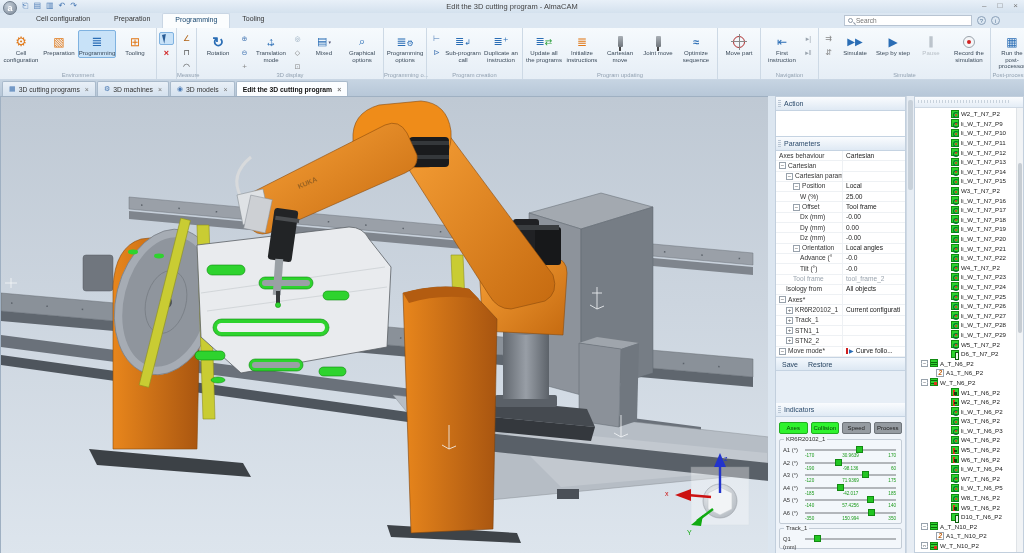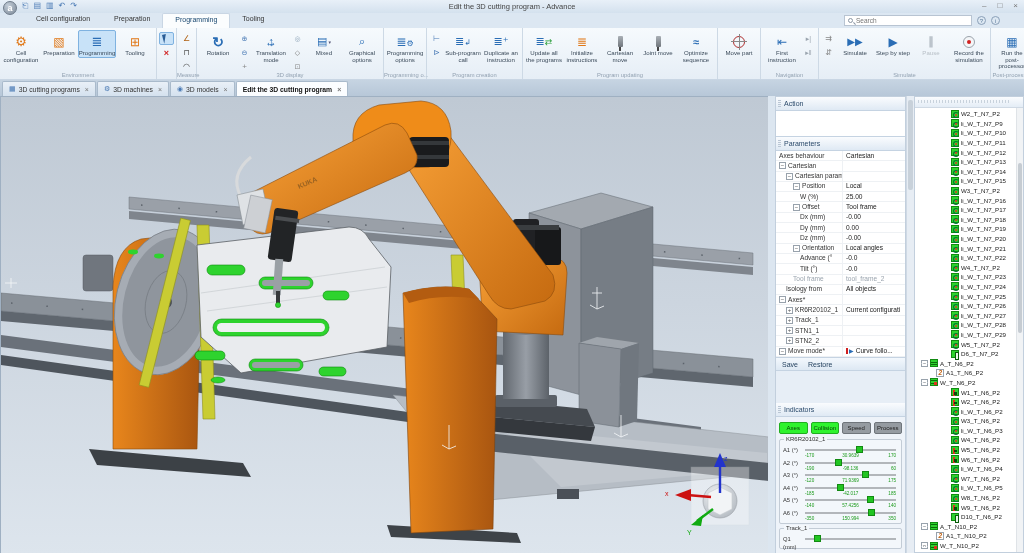--- a/index.html
+++ b/index.html
@@ -125,21 +125,21 @@
 
   <div class="titlebar">
     <div class="appbtn">a</div>
     <div class="qat">
       <span>⎗</span>
       <span>▤</span>
       <span>▥</span>
       <span>↶</span>
       <span>↷</span>
     </div>
-    <div class="title-text">Edit the 3D cutting program - Advance</div>
+    <div class="title-text">Edit the 3D cutting program - AlmaCAM</div>
     <div class="winctl">
       <span>–</span>
       <span>□</span>
       <span>×</span>
     </div>
   </div>
 
   <div class="tabrow">
     <div class="rtabs" id="rtabs">
         <div class="rtab">Cell configuration</div>

